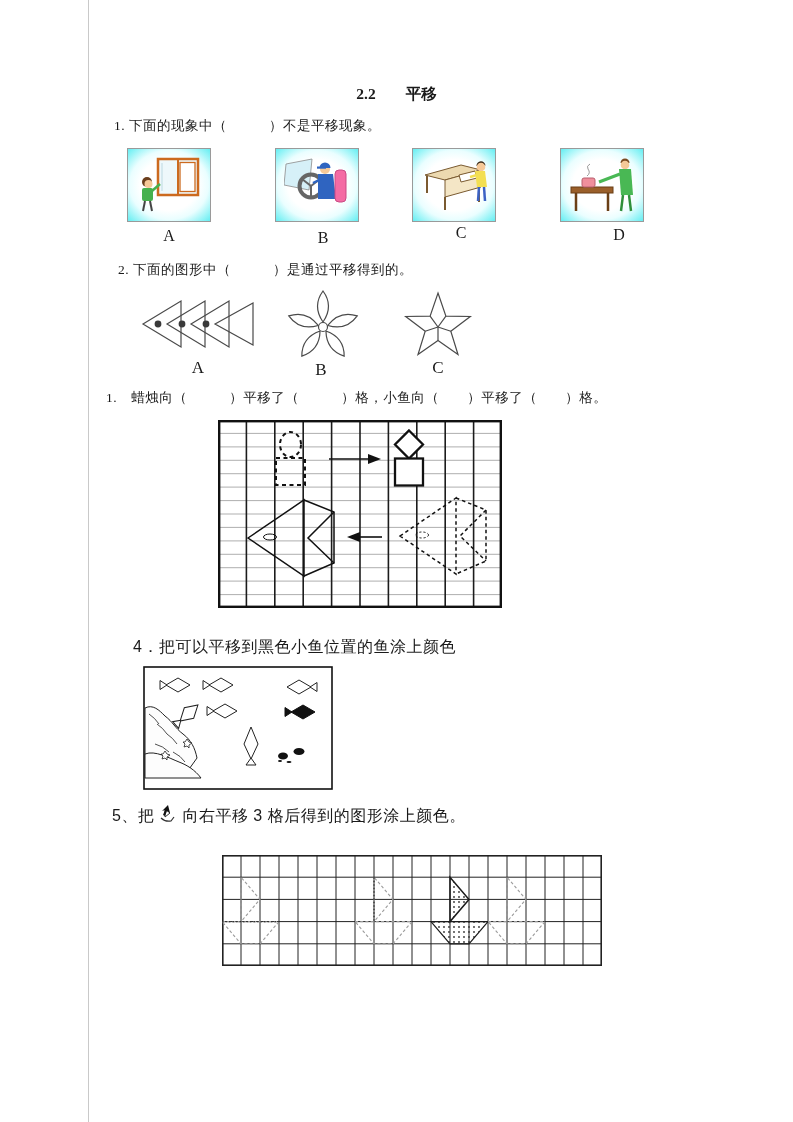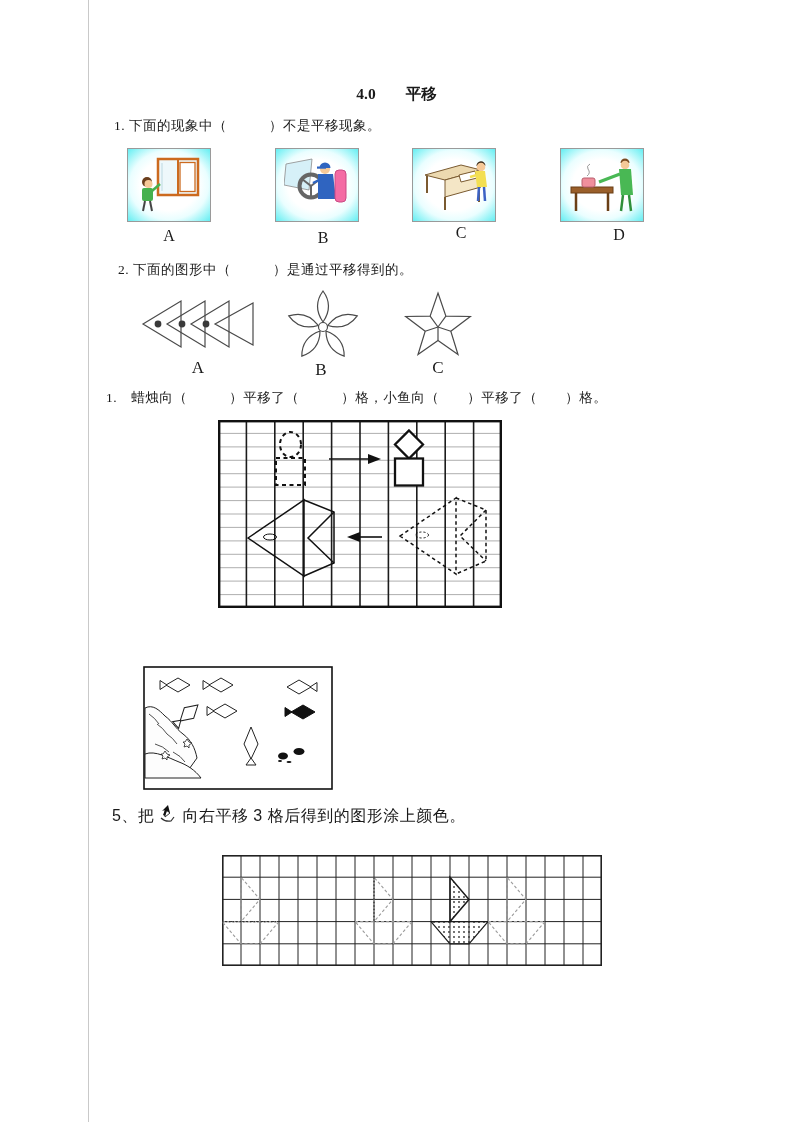--- a/index.html
+++ b/index.html
@@ -20,21 +20,21 @@
   .q5icon{display:inline-block;vertical-align:-3px;margin:0 3px;}
 </style>
 </head>
 <body>
 
 <div class="page">
 
   <div class="abs margin-line"></div>
 
   <div class="abs title">
-    <span>4.0</span><span class="gap">平移</span>
+    <span>2.2</span><span class="gap">平移</span>
   </div>
 
   <div class="abs qtext" style="left:114px;top:117px;">1. 下面的现象中（　　　）不是平移现象。</div>
 
   <div class="abs imgbox" style="left:127px;top:148px;">
     <svg width="66" height="56" viewBox="0 0 66 56">
       <rect x="22" y="2" width="40" height="36" fill="#eef8fb" stroke="#cc6a1f" stroke-width="2.5"></rect>
       <line x1="42" y1="3" x2="42" y2="37" stroke="#cc6a1f" stroke-width="2"></line>
       <rect x="44" y="5.5" width="15" height="29" fill="#ffffff" stroke="#cc6a1f" stroke-width="1.3"></rect>
       <line x1="26" y1="6" x2="26" y2="34" stroke="#bcd9e2" stroke-width="1"></line>
@@ -200,20 +200,21 @@
       </g>
       <g fill="none" stroke="#111" stroke-width="1.5" stroke-dasharray="3.5 3">
         <path d="M182,116 L238,78 L238,154 Z"></path>
         <path d="M238,78 L268,90 L268,141 L238,154"></path>
         <path d="M268,90 L242,116 L268,141"></path>
         <ellipse cx="204" cy="115" rx="6.5" ry="3" stroke-width="1" stroke-dasharray="2 2"></ellipse>
       </g>
     </svg>
   </div>
 
+  <div class="abs hei" style="left:133px;top:637px;">4．把可以平移到黑色小鱼位置的鱼涂上颜色</div>
 
   <div class="abs" style="left:143px;top:666px;">
     <svg width="190" height="124" viewBox="0 0 190 124">
       <rect x="1" y="1" width="188" height="122" fill="#fff" stroke="#111" stroke-width="1.6"></rect>
       <g fill="#fdfdfd" stroke="#222" stroke-width="1">
         <path d="M2,42 C10,38 16,44 22,50 C30,56 32,62 40,68 C48,74 52,82 54,92 L44,106 C30,98 14,104 2,110 Z"></path>
         <path d="M2,88 C12,84 26,92 36,96 C44,99 52,104 58,112 L2,112 Z"></path>
         <path d="M6,48 q6,4 10,10 M14,58 q6,4 10,10 M24,68 q6,4 10,10 M12,78 q8,2 14,8 M30,86 q8,4 12,10" fill="none" stroke-width="0.8"></path>
         <path d="M20,88 l2,-3 2,3 3,1 -3,2 0,3 -2,-2 -3,1 1,-3 -2,-2 Z" fill="#fff" stroke-width="0.8"></path>
         <path d="M42,76 l2,-3 2,3 3,1 -3,2 0,3 -2,-2 -3,1 1,-3 -2,-2 Z" fill="#fff" stroke-width="0.8"></path>

